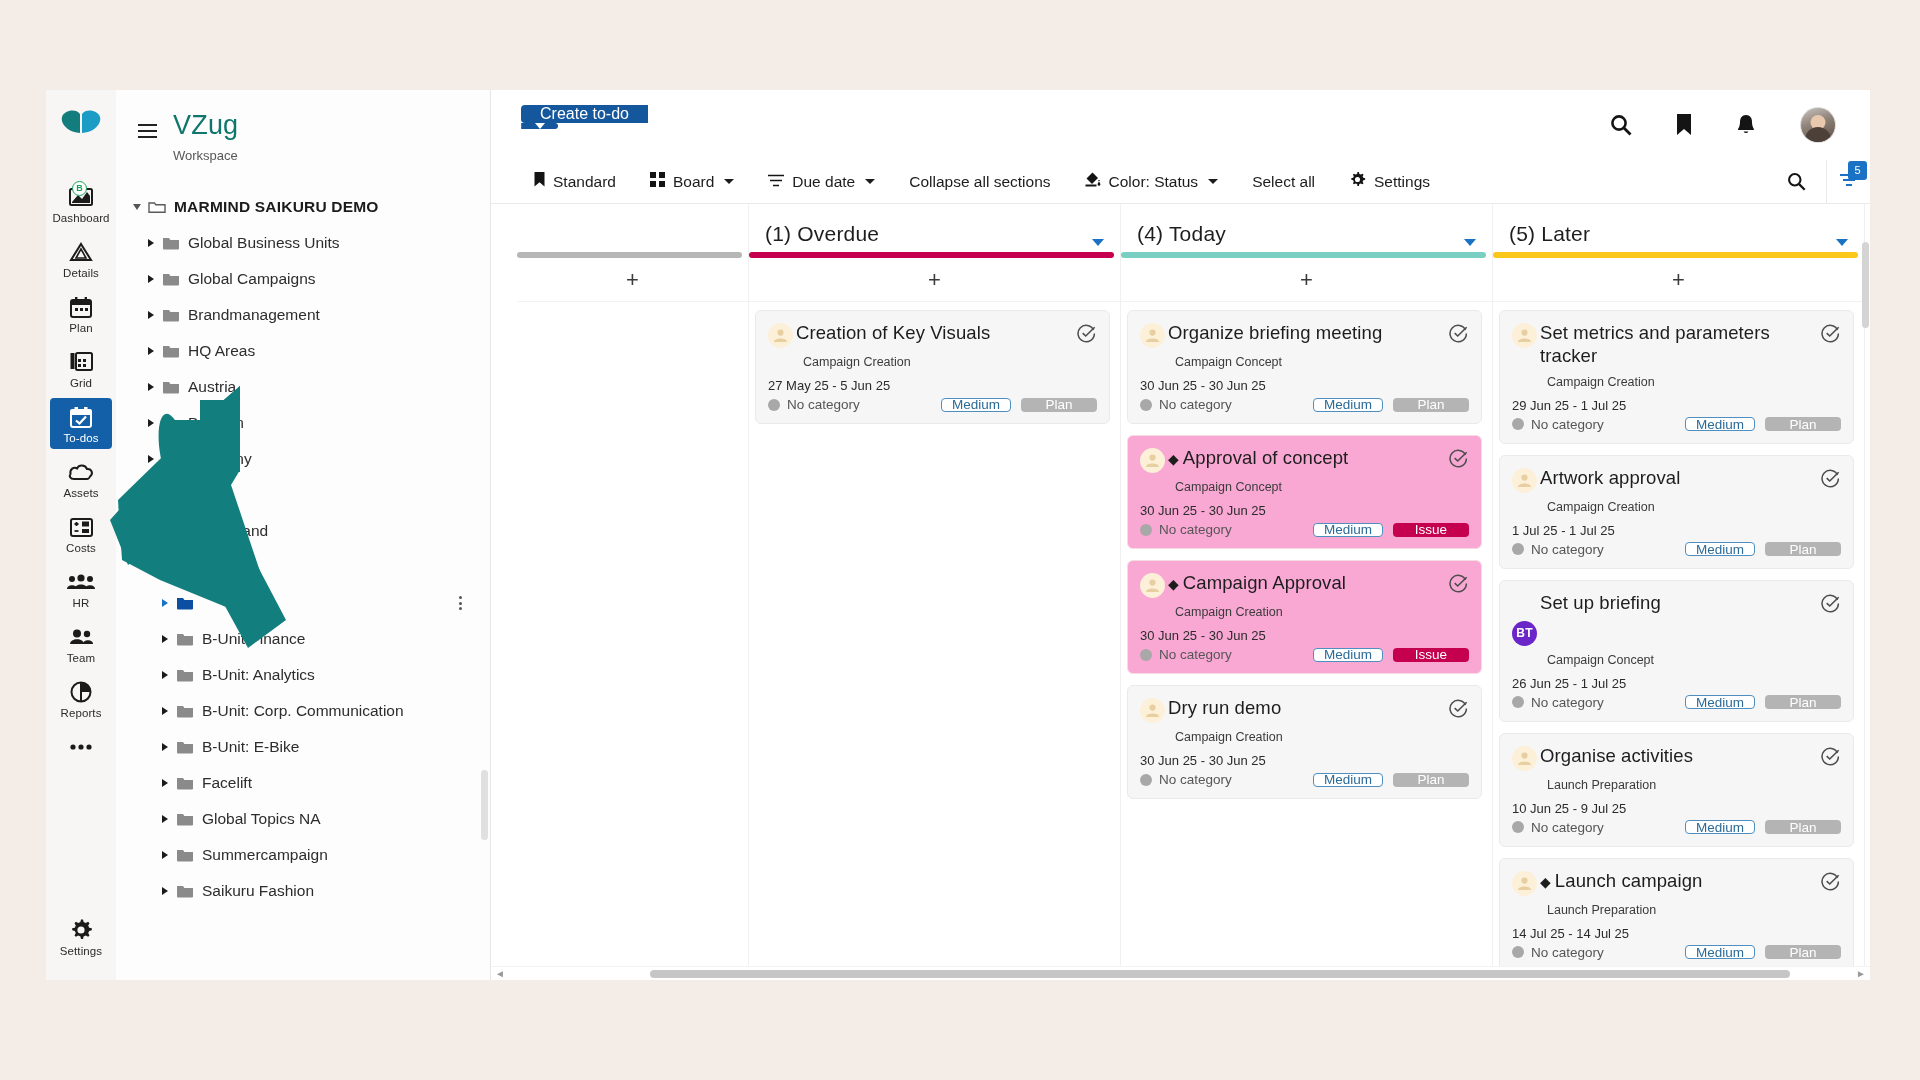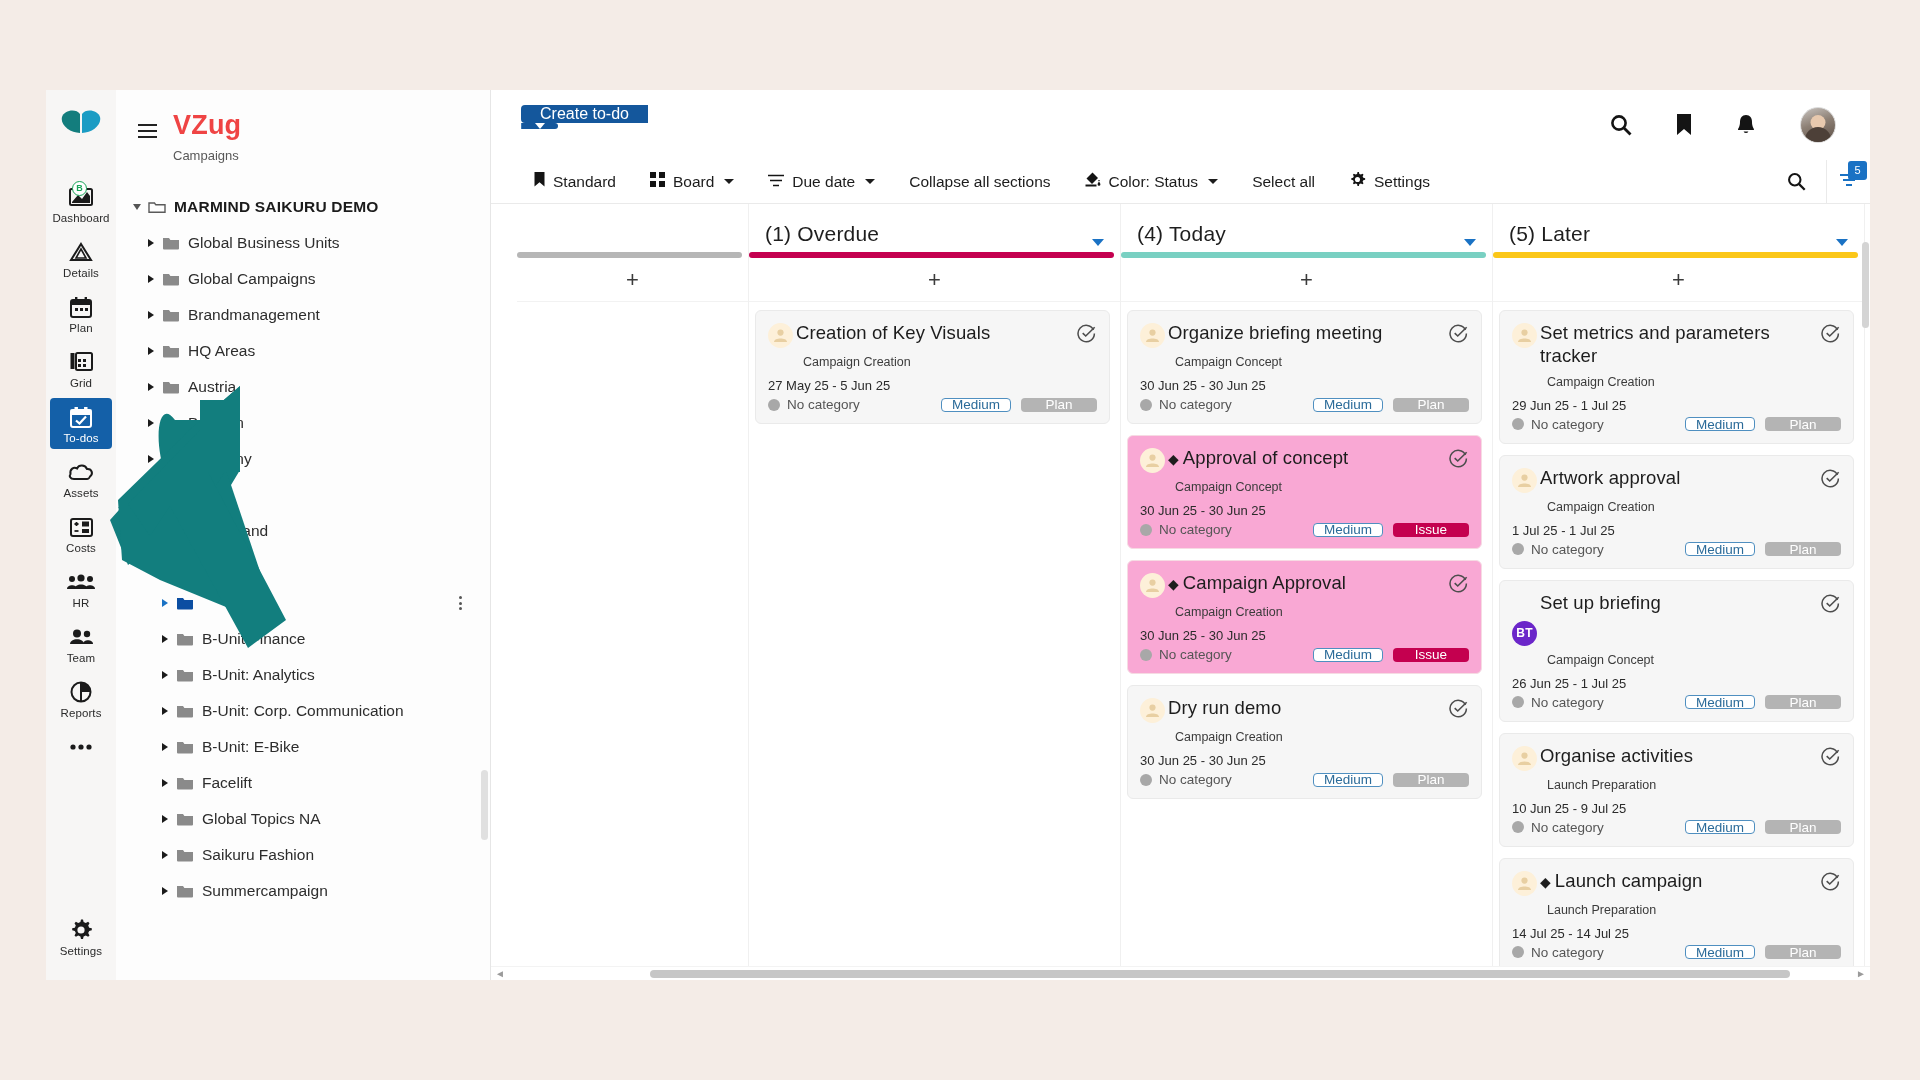--- a/index.html
+++ b/index.html
@@ -41,21 +41,21 @@
   }
 
   
   #tree-panel{
     width:375px; flex:0 0 375px; background:#fdfdfd; border-right:1px solid #e6e6e6;
     position:relative; overflow:hidden;
   }
   #tree-header{ padding:22px 0 0 22px; display:flex; align-items:flex-start; gap:16px; }
   #hamburger{ cursor:pointer; padding-top:8px; }
   #hamburger span{ display:block; width:19px;height:2px;background:#222; margin:4px 0; }
-  #ws-title{ font-size:27px; color:#ef4444; line-height:1; letter-spacing:.2px;font-weight:bold; }
+  #ws-title{ font-size:27px; color:#0f766e; line-height:1; letter-spacing:.2px; }
   #ws-sub{ font-size:13px; color:#585858; margin-top:9px; }
   #tree-body{ margin-top:26px; }
   .tw-row{
     display:flex; align-items:center; height:36px; padding-left:0; cursor:pointer;
     font-size:15.5px; color:#2d2d2d; position:relative;
   }
   .tw-caret{
     width:22px; flex:0 0 22px; display:flex; align-items:center; justify-content:center;
     font-size:0; color:#1b1b1b;
   }
@@ -352,21 +352,21 @@
 
   <div id="tree-panel">
     <div id="tree-header">
       <div id="hamburger">
         <span></span>
           <span></span>
           <span></span>
       </div>
       <div>
         <div id="ws-title">VZug</div>
-        <div id="ws-sub">Campaigns</div>
+        <div id="ws-sub">Workspace</div>
       </div>
     </div>
 
     <div id="tree-body">
 
       <div class="tw-row tw-root" style="padding-left:10px">
         <span class="tw-caret open">
             <i></i>
           </span>
         <span class="tw-folder">
@@ -571,32 +571,32 @@
           </div>
           <div class="tw-row" style="padding-left: 38px;">
             <span class="tw-caret">
               <i></i>
             </span>
             <span class="tw-folder">
               <svg width="18" height="14" viewBox="0 0 18 14">
                 <path d="M1 2 h6 l1.4 2 H17 v8.5 a1 1 0 0 1 -1 1 H2 a1 1 0 0 1 -1 -1 Z" fill="#8a8a8a"></path>
               </svg>
             </span>
+            <span class="tw-label">Summercampaign</span>
+          </div>
+          <div class="tw-row" style="padding-left: 38px;">
+            <span class="tw-caret">
+              <i></i>
+            </span>
+            <span class="tw-folder">
+              <svg width="18" height="14" viewBox="0 0 18 14">
+                <path d="M1 2 h6 l1.4 2 H17 v8.5 a1 1 0 0 1 -1 1 H2 a1 1 0 0 1 -1 -1 Z" fill="#8a8a8a"></path>
+              </svg>
+            </span>
             <span class="tw-label">Saikuru Fashion</span>
-          </div>
-          <div class="tw-row" style="padding-left: 38px;">
-            <span class="tw-caret">
-              <i></i>
-            </span>
-            <span class="tw-folder">
-              <svg width="18" height="14" viewBox="0 0 18 14">
-                <path d="M1 2 h6 l1.4 2 H17 v8.5 a1 1 0 0 1 -1 1 H2 a1 1 0 0 1 -1 -1 Z" fill="#8a8a8a"></path>
-              </svg>
-            </span>
-            <span class="tw-label">Summercampaign</span>
           </div>
         </div>
     </div>
     <div id="tree-vscroll-thumb"></div>
   </div>
 
   <div id="main">
 
     <div id="topbar">
       <div id="create-btn-group">

